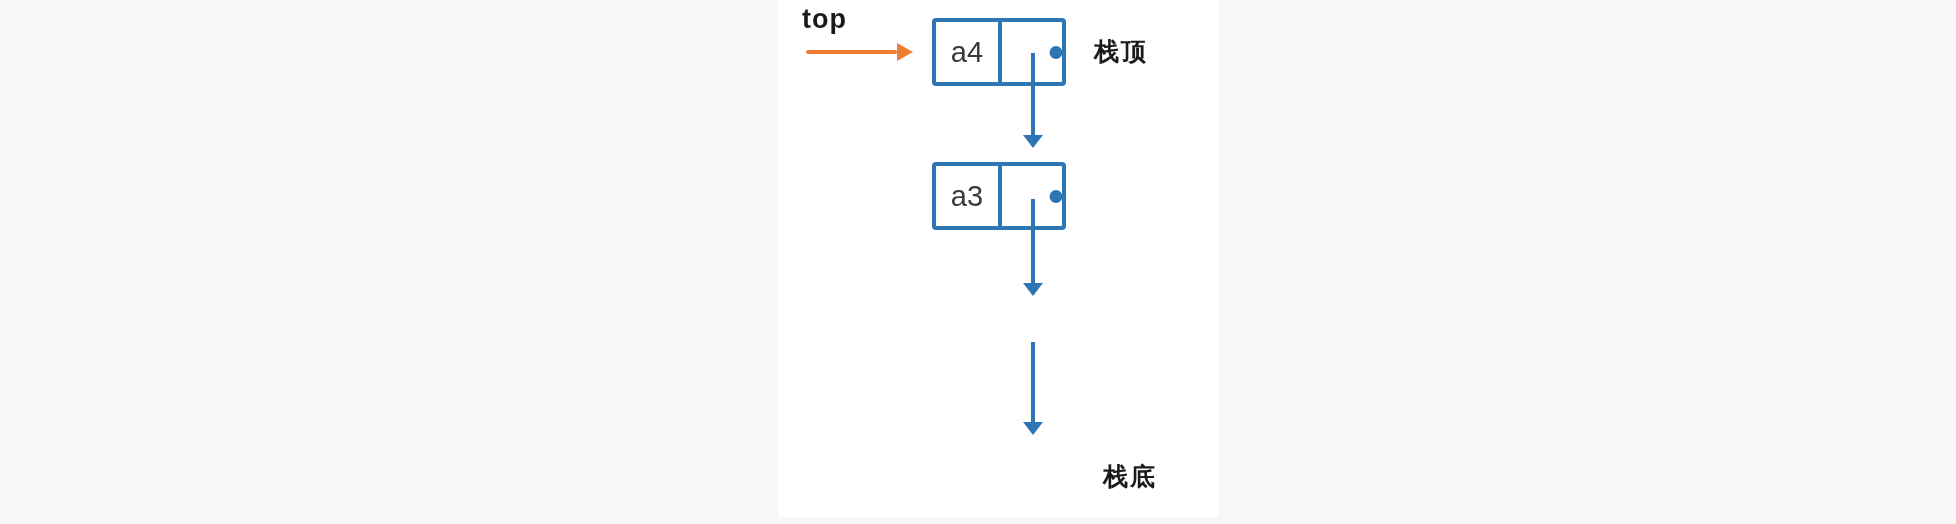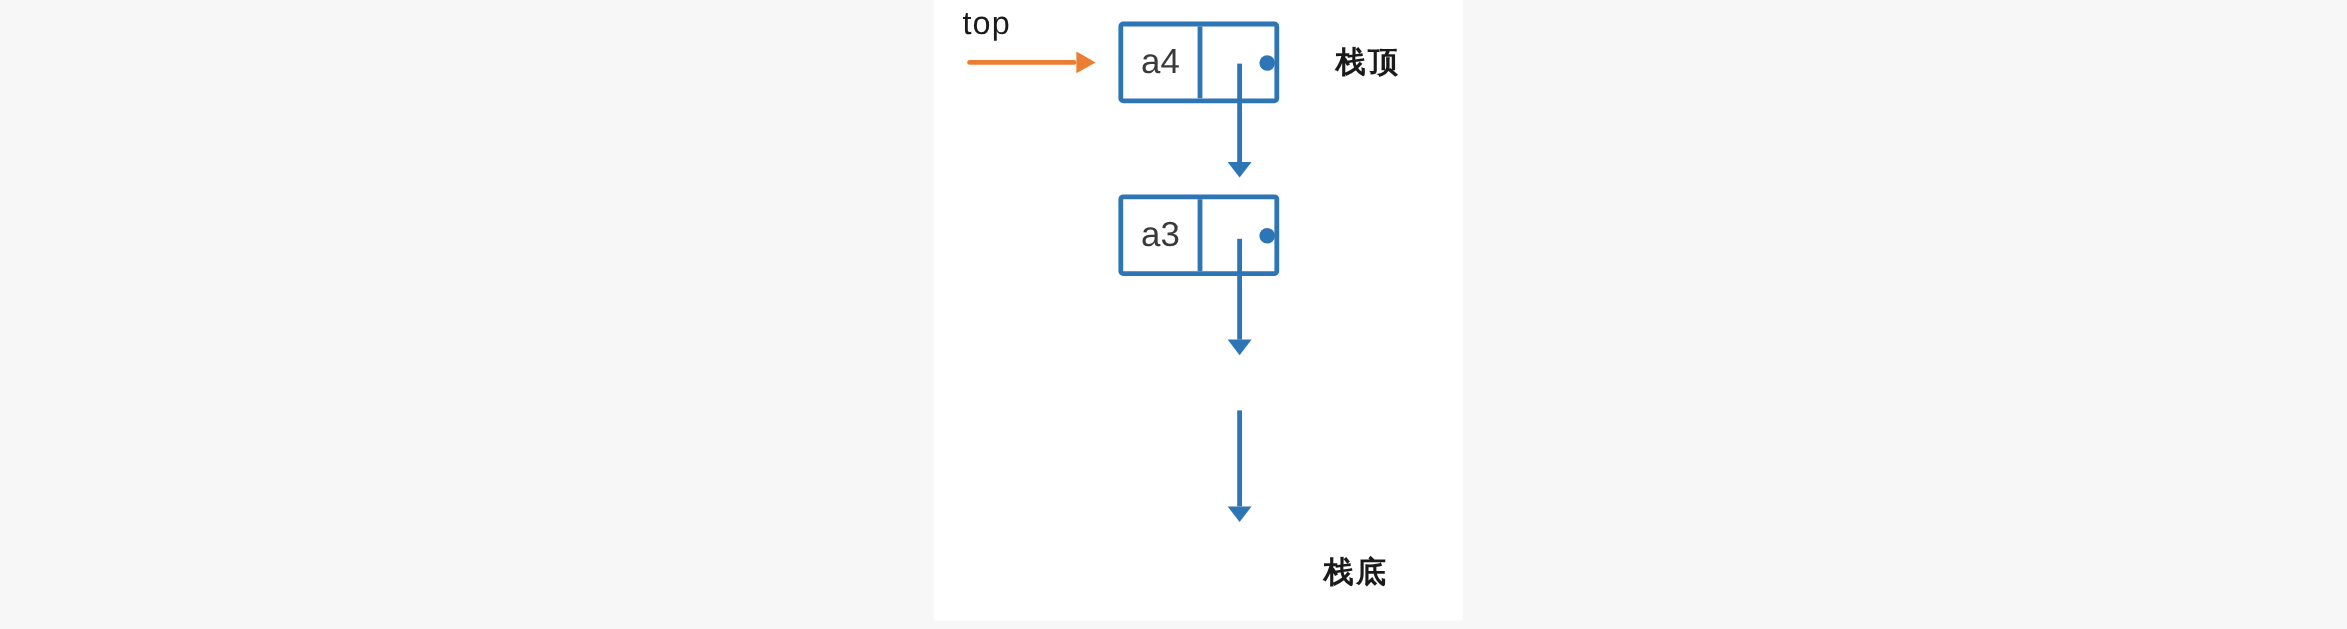--- a/index.html
+++ b/index.html
@@ -17,21 +17,21 @@
     background:var(--page-bg);
     font-family:"Liberation Sans","DejaVu Sans",sans-serif;
     position:relative;
   }
   .canvas{
     position:absolute;left:778px;top:0;width:441px;height:517px;
     background:var(--canvas-bg);
   }
   .top-label{
     position:absolute;left:24px;top:4px;
-    font-size:27px;font-weight:normal;color:var(--text);
+    font-size:27px;font-weight:bold;color:var(--text);
     letter-spacing:1px;
   }
   
   .h-arrow{position:absolute;left:28px;top:43px;width:107px;height:18px;}
   .h-arrow .shaft{
     position:absolute;left:0;top:7px;width:91px;height:4px;
     background:var(--pointer-arrow);border-radius:2px;
   }
   .h-arrow .head{
     position:absolute;right:0;top:0;width:0;height:0;
@@ -71,21 +71,21 @@
     border-top:13px solid var(--link-arrow);
   }
   .v-arrow.va0{top:53px;height:95px;}
   .v-arrow.va1{top:199px;height:97px;}
   .v-arrow.va2{top:342px;height:93px;}
   
   .anno{
     position:absolute;font-size:25px;font-weight:600;color:var(--text);
     letter-spacing:2px;white-space:nowrap;
   }
-  .anno.stack-top{left:335px;top:35px;}
+  .anno.stack-top{left:316px;top:35px;}
   .anno.stack-bottom{left:325px;top:460px;}
 </style>
 </head>
 <body>
 
 <div class="canvas">
 
   <div class="top-label">top</div>
 
   <div class="h-arrow">

